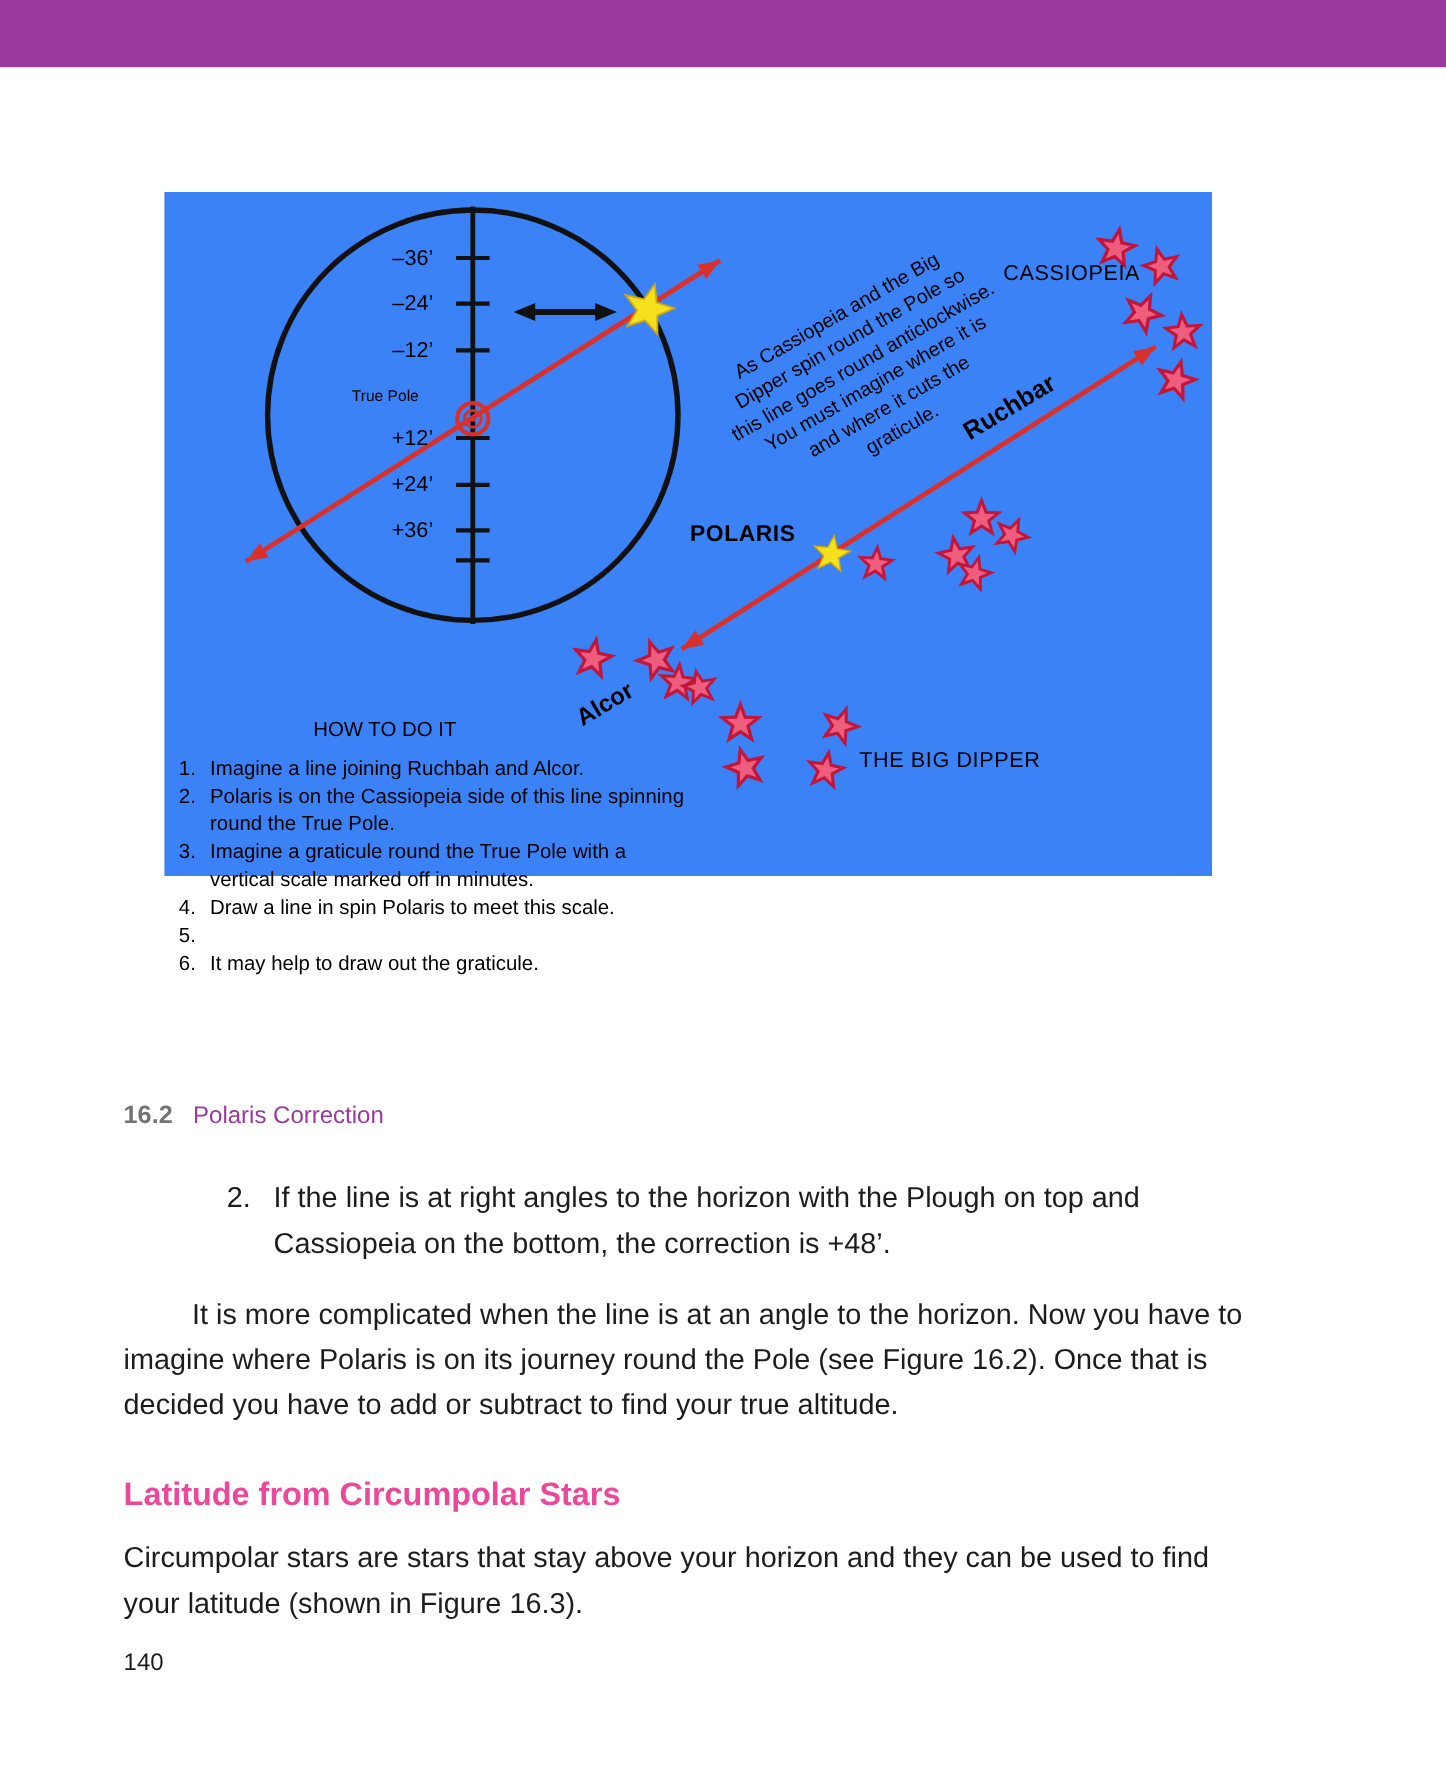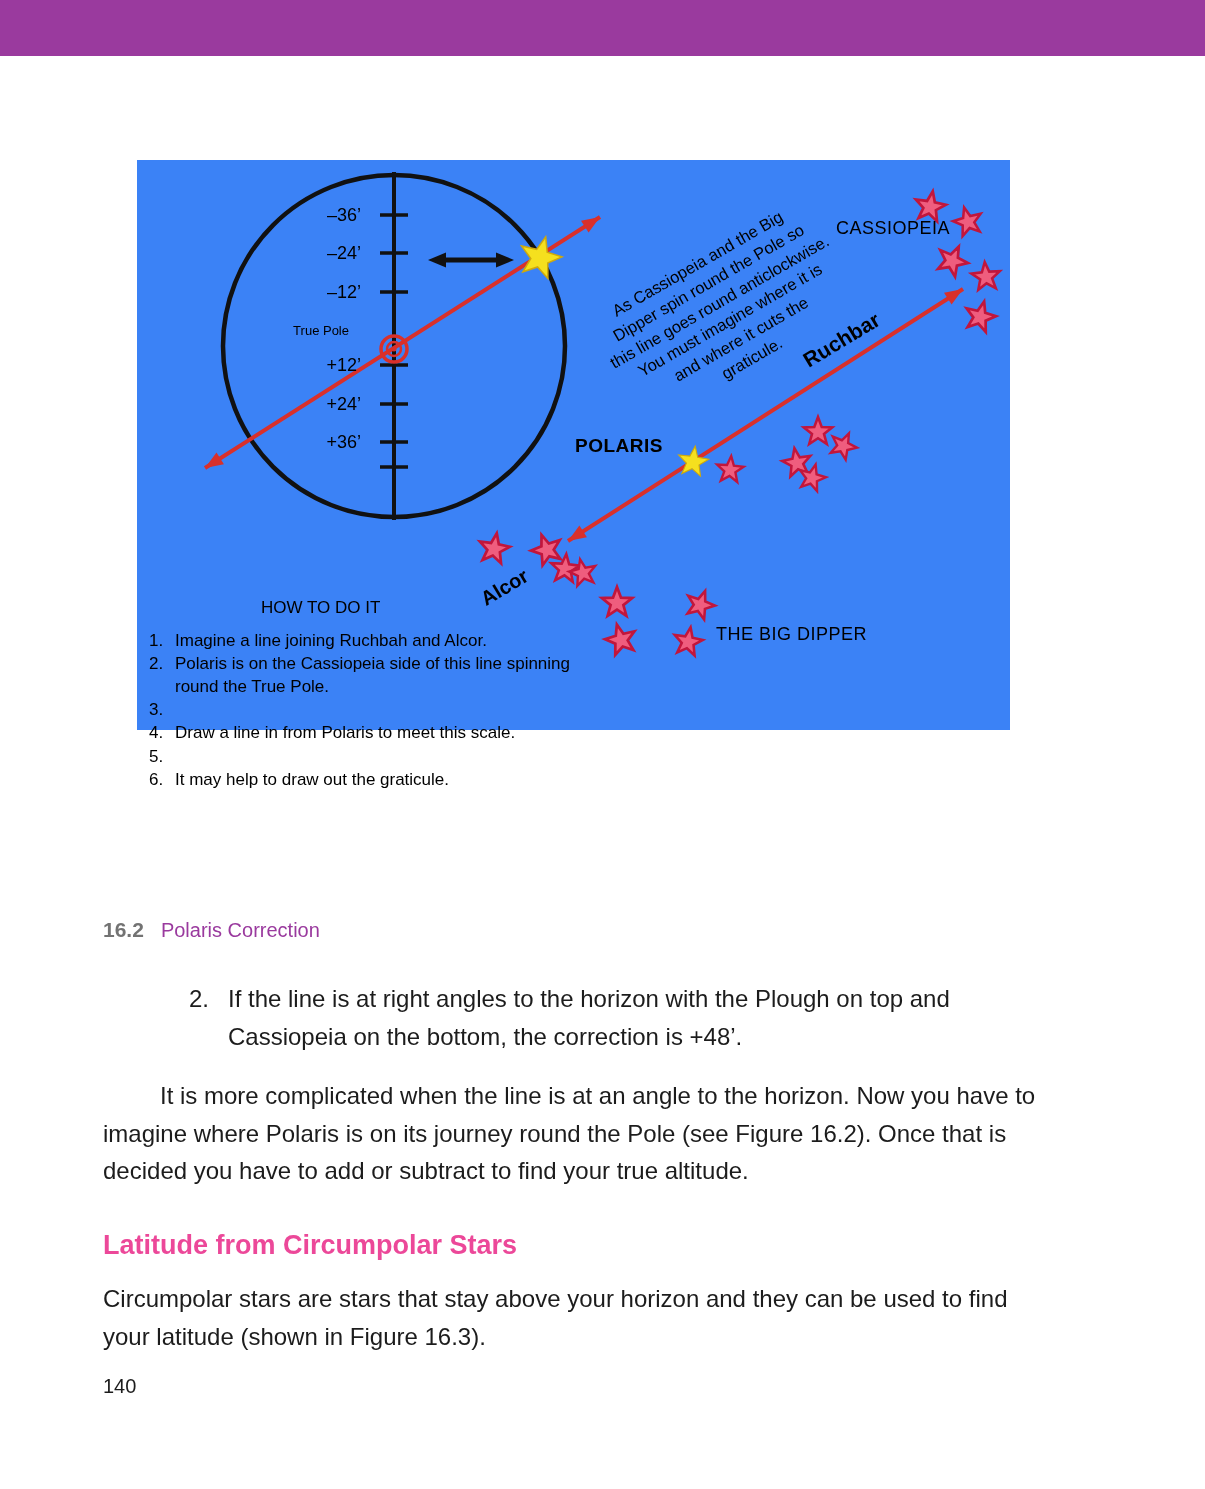--- a/index.html
+++ b/index.html
@@ -146,24 +146,25 @@
     <div class="howto-item">
       <div class="howto-num">1.</div>
       <div class="howto-text">Imagine a line joining Ruchbah and Alcor.</div>
     </div>
     <div class="howto-item">
       <div class="howto-num">2.</div>
       <div class="howto-text">Polaris is on the Cassiopeia side of this line spinning round the True Pole.</div>
     </div>
     <div class="howto-item">
       <div class="howto-num">3.</div>
+      <div class="howto-text">Imagine a graticule round the True Pole with a vertical scale marked off in minutes.</div>
     </div>
     <div class="howto-item">
       <div class="howto-num">4.</div>
-      <div class="howto-text">Draw a line in from Polaris to meet this scale.</div>
+      <div class="howto-text">Draw a line in spin Polaris to meet this scale.</div>
     </div>
     <div class="howto-item">
       <div class="howto-num">5.</div>
     </div>
     <div class="howto-item">
       <div class="howto-num">6.</div>
       <div class="howto-text">It may help to draw out the graticule.</div>
     </div>
   </div>
 </div>

